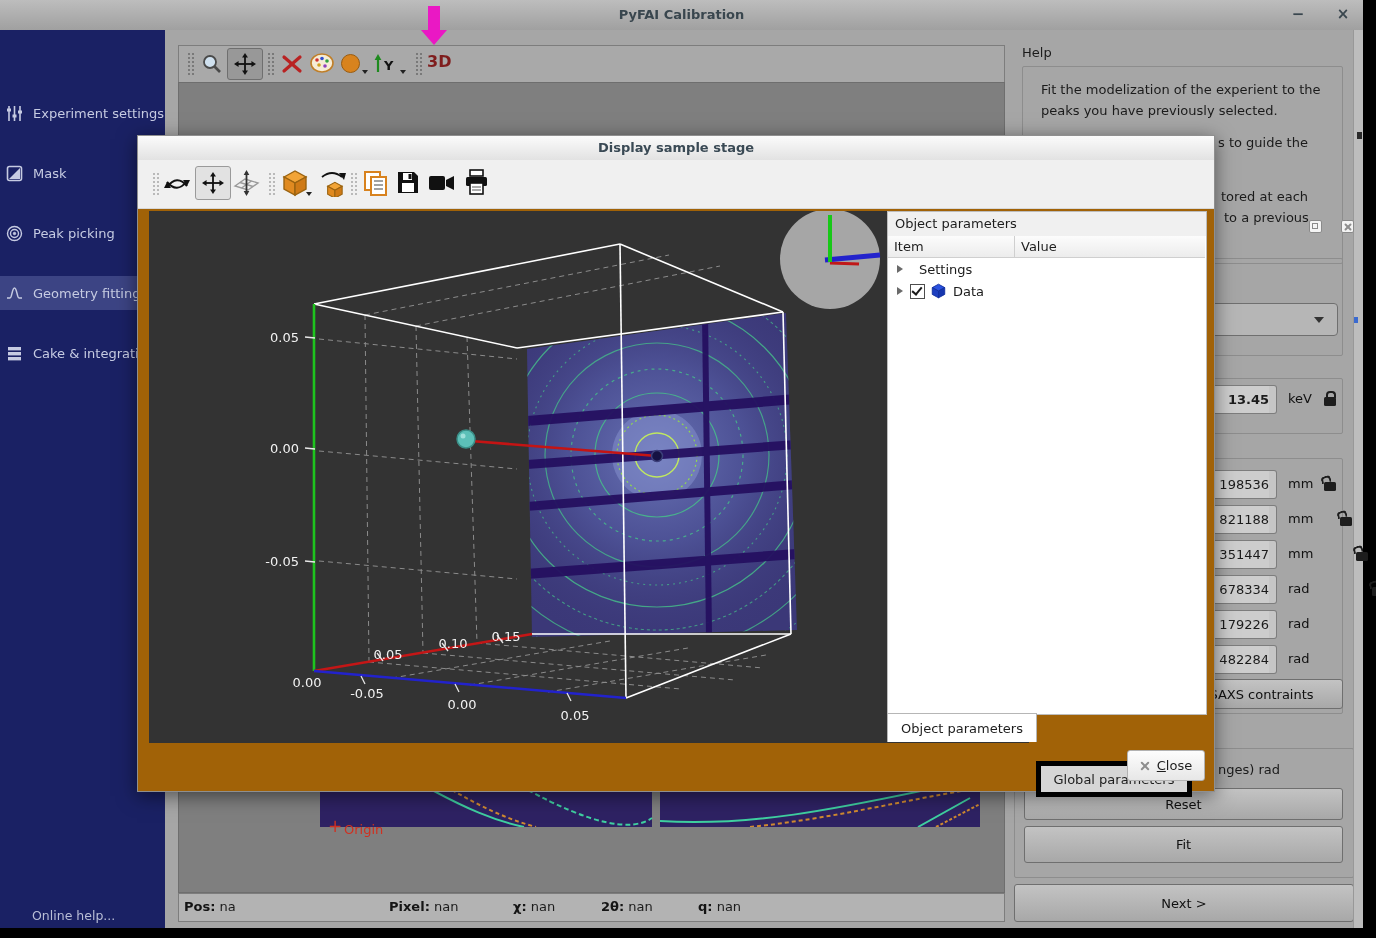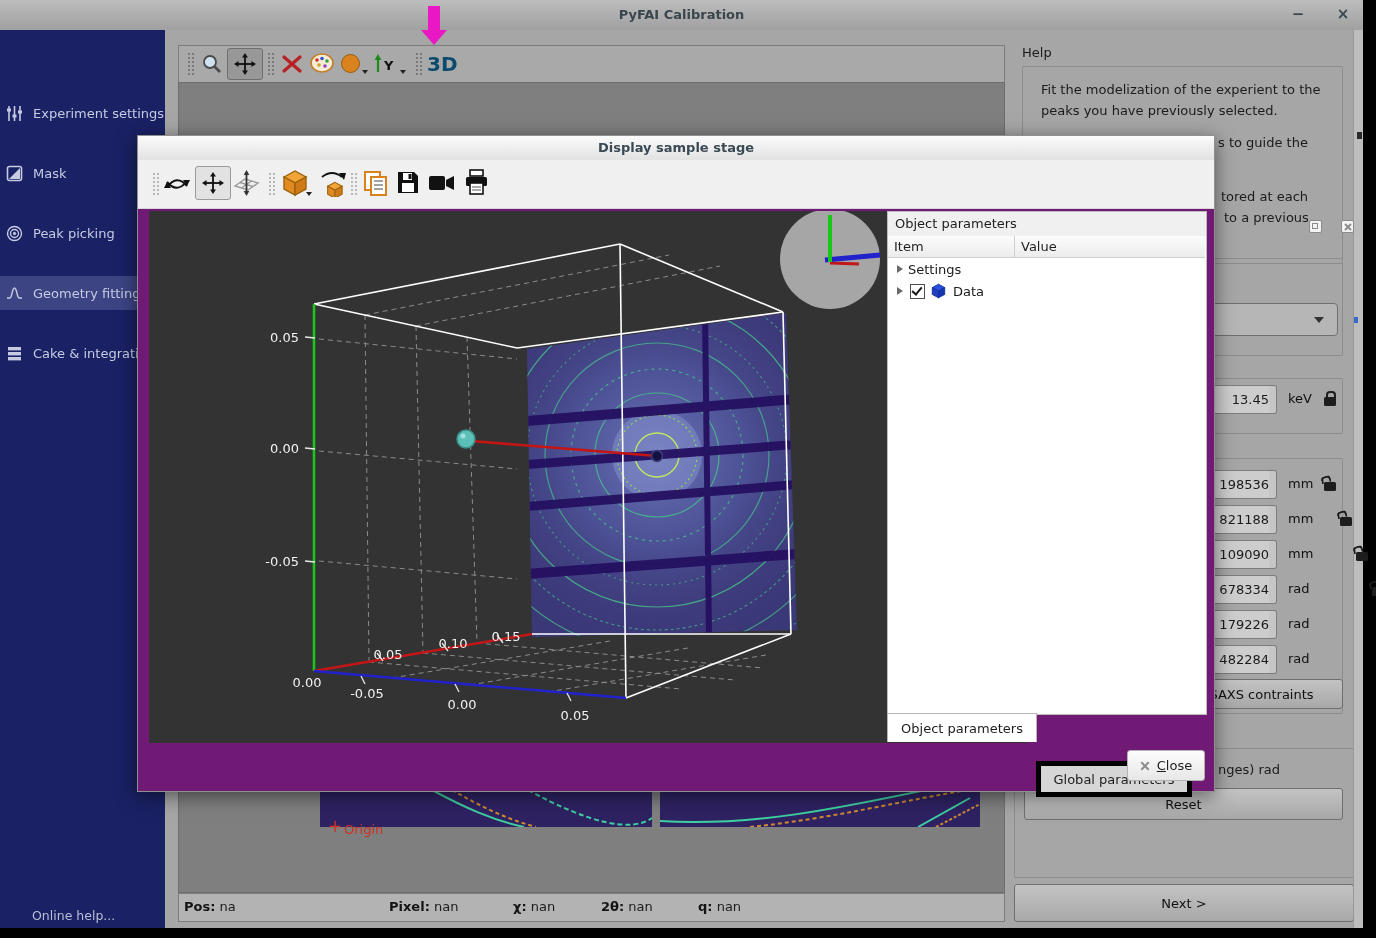--- a/index.html
+++ b/index.html
@@ -15,42 +15,42 @@
   .side-item{height:34px;display:flex;align-items:center;gap:10px;color:#c6cbe2;padding-left:6px;width:100%;}
   .side-item.sel{background:#3c4484;}
   .side-footer{color:#b9bed6;font-size:12.5px;}
   
   .content{background:#a6a6a6;}
   .mtoolbar{background:#a9a9a9;border:1px solid #7d7d7d;}
   .grip{width:7px;height:24px;background-image:radial-gradient(circle,#797979 1px,transparent 1.3px);background-size:4px 4px;}
   .tgrip{width:7px;height:24px;background-image:radial-gradient(circle,#b9b9b9 1px,transparent 1.3px);background-size:4px 4px;}
   .toolbtn-sel{border:1px solid #6f6f6f;border-radius:3px;background:#989898;display:flex;align-items:center;justify-content:center;}
   .dtoolbtn-sel{border:1px solid #9a9a9a;border-radius:3px;background:#e2e2e2;display:flex;align-items:center;justify-content:center;}
-  .label3d{font-weight:bold;font-size:20px;color:#0c4a6e;}
+  .label3d{font-weight:bold;font-size:16px;color:#7f1d1d;}
   .plotarea{background:#7f7f7f;border:1px solid #6e6e6e;}
   .statusbar{background:#b3b3b3;border:1px solid #7d7d7d;}
   .statusbar b{color:#141414;}
   
   .gbox{border:1px solid #8d8d8d;border-radius:2px;text-align:center;}
   .gray-btn{background:linear-gradient(#c3c3c3,#a8a8a8);border:1px solid #6f6f6f;border-radius:3px;
             display:flex;align-items:center;justify-content:center;color:#101010;}
   .field{background:#cdcdcd;border:1px solid #7d7d7d;border-radius:2px;display:flex;align-items:center;
          justify-content:flex-end;padding-right:4px;overflow:hidden;}
   .spin{width:7px;border:1px solid #7d7d7d;border-left:none;border-radius:0 3px 3px 0;background:#c6c6c6;}
   .unit{color:#101010;}
   .lock{position:relative;width:12px;height:9px;background:#1d1d1d;border-radius:1.5px;display:inline-block;}
   .lock::before{content:"";position:absolute;top:-6px;left:2px;width:6px;height:5px;border:2px solid #1d1d1d;
                 border-bottom:none;border-radius:4px 4px 0 0;}
   .lock.open::before{left:-3px;transform:rotate(-16deg);}
   .combo{background:#b6b6b6;border:1px solid #6f6f6f;border-radius:4px;}
   .caret{width:0;height:0;border-left:5px solid transparent;border-right:5px solid transparent;border-top:6px solid #333;}
   .caret.sm{border-left-width:3px;border-right-width:3px;border-top-width:4px;border-top-color:#222;}
   .scroll{background:#bdbdbd;border-left:1px solid #989898;}
   
-  .dialog{background:#701a75;border:1px solid #8f8f8f;box-shadow:0 4px 18px rgba(0,0,0,.5);}
+  .dialog{background:#a16207;border:1px solid #8f8f8f;box-shadow:0 4px 18px rgba(0,0,0,.5);}
   .dlg-title{background:linear-gradient(#fbfbfb,#e2e2e2);border-bottom:1px solid #c7c7c7;}
   .dlg-title span{display:block;text-align:center;line-height:24px;color:#3a4a55;font-weight:bold;}
   .dtoolbar{background:#f0f0f0;border-bottom:1px solid #d8d8d8;}
   .canvas3d{background:#333;}
   .panel{background:#fff;border:1px solid #bdbdbd;}
   .panel-title{color:#1d1d1d;line-height:24px;padding-left:7px;}
   .colhead{background:linear-gradient(#fcfcfc,#ececec);border-bottom:1px solid #cfcfcf;color:#1d1d1d;}
   .tri{width:0;height:0;border-left:6px solid #6a6a6a;border-top:4.5px solid transparent;border-bottom:4.5px solid transparent;}
   .cbx{width:13px;height:13px;background:#fff;border:1px solid #4d4d4d;position:relative;display:inline-block;}
   .cbx::after{content:"";position:absolute;left:3px;top:0;width:4px;height:8px;border-right:2px solid #1a1a1a;
@@ -226,39 +226,39 @@
   <div class="abs" style="left:1221px;top:189px;z-index:20;">tored at each</div>
   <div class="abs" style="left:1224px;top:210px;z-index:20;">to a previous</div>
 
   <div class="abs gbox" style="left:1022px;top:258px;width:319px;height:96px;">
     <div class="abs combo" style="left:10px;top:44px;width:303px;height:31px;">
       <div class="abs caret" style="left:280px;top:13px;"></div>
     </div>
   </div>
 
   <div class="abs gbox" style="left:1022px;top:378px;width:319px;height:54px;"></div>
-  <div class="abs field" style="left:1206px;top:385px;width:62px;height:27px;z-index:20;">13.45</div>
+  <div class="abs field" style="left:1206px;top:385px;width:62px;height:27px;z-index:20;font-weight:bold;">13.45</div>
   <div class="abs spin" style="left:1269px;top:385px;height:27px;z-index:20;"></div>
   <div class="abs unit" style="left:1288px;top:391px;z-index:20;">keV</div>
   <span class="abs lock" style="left:1324px;top:394px;z-index:20;"></span>
 
   <div class="abs gbox" style="left:1022px;top:458px;width:319px;height:254px;"></div>
   
   <div class="abs" style="left:0;top:0;z-index:20;">
     <div class="abs field" style="left:1206px;top:470px;width:62px;height:27px;">198536</div>
     <div class="abs spin" style="left:1269px;top:470px;height:27px;"></div>
     <div class="abs unit" style="left:1288px;top:476px;">mm</div>
     <span class="abs lock open" style="left:1324px;top:479px;"></span>
 
     <div class="abs field" style="left:1206px;top:505px;width:62px;height:27px;">821188</div>
     <div class="abs spin" style="left:1269px;top:505px;height:27px;"></div>
     <div class="abs unit" style="left:1288px;top:511px;">mm</div>
     <span class="abs lock open" style="left:1324px;top:514px;"></span>
 
-    <div class="abs field" style="left:1206px;top:540px;width:62px;height:27px;">109090</div>
+    <div class="abs field" style="left:1206px;top:540px;width:62px;height:27px;">351447</div>
     <div class="abs spin" style="left:1269px;top:540px;height:27px;"></div>
     <div class="abs unit" style="left:1288px;top:546px;">mm</div>
     <span class="abs lock open" style="left:1324px;top:549px;"></span>
 
     <div class="abs field" style="left:1206px;top:575px;width:62px;height:27px;">678334</div>
     <div class="abs spin" style="left:1269px;top:575px;height:27px;"></div>
     <div class="abs unit" style="left:1288px;top:581px;">rad</div>
     <span class="abs lock open" style="left:1324px;top:584px;"></span>
 
     <div class="abs field" style="left:1206px;top:610px;width:62px;height:27px;">179226</div>
@@ -269,20 +269,21 @@
     <div class="abs field" style="left:1206px;top:645px;width:62px;height:27px;">482284</div>
     <div class="abs spin" style="left:1269px;top:645px;height:27px;"></div>
     <div class="abs unit" style="left:1288px;top:651px;">rad</div>
     
   </div>
   <div class="abs gray-btn" style="left:1180px;top:679px;width:161px;height:28px;">SAXS contraints</div>
 
   <div class="abs gbox" style="left:1014px;top:748px;width:338px;height:128px;"></div>
   <div class="abs" style="left:1218px;top:762px;z-index:20;">nges) rad</div>
   <div class="abs gray-btn" style="left:1024px;top:788px;width:317px;height:30px;z-index:20;">Reset</div>
+  <div class="abs gray-btn" style="left:1024px;top:826px;width:317px;height:35px;">Fit</div>
   <div class="abs gray-btn" style="left:1014px;top:884px;width:338px;height:36px;">Next &gt;</div>
 
   
   <div class="abs scroll" style="left:1353px;top:30px;width:10px;height:898px;">
     <div class="abs" style="left:3px;top:102px;width:5px;height:7px;background:#2b2b2b;"></div>
     <div class="abs" style="left:0;top:287px;width:4px;height:6px;background:#3a6ad0;"></div>
   </div>
 
   
   <div class="abs" style="left:1363px;top:0;width:13px;height:938px;background:#000;"></div>
@@ -491,21 +492,21 @@
         <span class="panel-title">Object parameters</span>
         <span class="abs miniwin float" style="left:288px;top:5px;"></span>
         <span class="abs miniwin" style="left:303px;top:5px;"><span class="xmark" style="position: absolute; left: 1px; top: 1px; width: 9px; height: 9px; --w: 9px;">
               <style></style>
             </span></span>
       </div>
       <div class="abs colhead" style="left:0;top:24px;width:127px;height:22px;padding-left:6px;box-sizing:border-box;border-right:1px solid #cfcfcf;line-height:22px;">Item</div>
       <div class="abs colhead" style="left:127px;top:24px;width:190px;height:22px;padding-left:6px;box-sizing:border-box;line-height:22px;">Value</div>
       <div class="abs" style="left:0;top:46px;width:100%;height:22px;display:flex;align-items:center;">
         <span class="tri" style="margin-left:9px;"></span>
-        <span style="margin-left:5px;">Settings</span>
+        <span style="margin-left:16px;">Settings</span>
       </div>
       <div class="abs" style="left:0;top:68px;width:100%;height:22px;display:flex;align-items:center;">
         <span class="tri" style="margin-left:9px;"></span>
         <span class="cbx" style="margin-left:7px;"></span>
         <svg width="17" height="16" viewBox="0 0 30 28" style="margin-left:5px;">
             <polygon points="4,8 15,2 26,8 15,14" fill="#2a52e0" stroke="#1230a0" stroke-width="1.6"></polygon>
             <polygon points="4,8 15,14 15,26 4,20" fill="#1d3fc0" stroke="#1230a0" stroke-width="1.6"></polygon>
             <polygon points="26,8 15,14 15,26 26,20" fill="#1636ae" stroke="#1230a0" stroke-width="1.6"></polygon>
           </svg>
         <span style="margin-left:6px;">Data</span>

